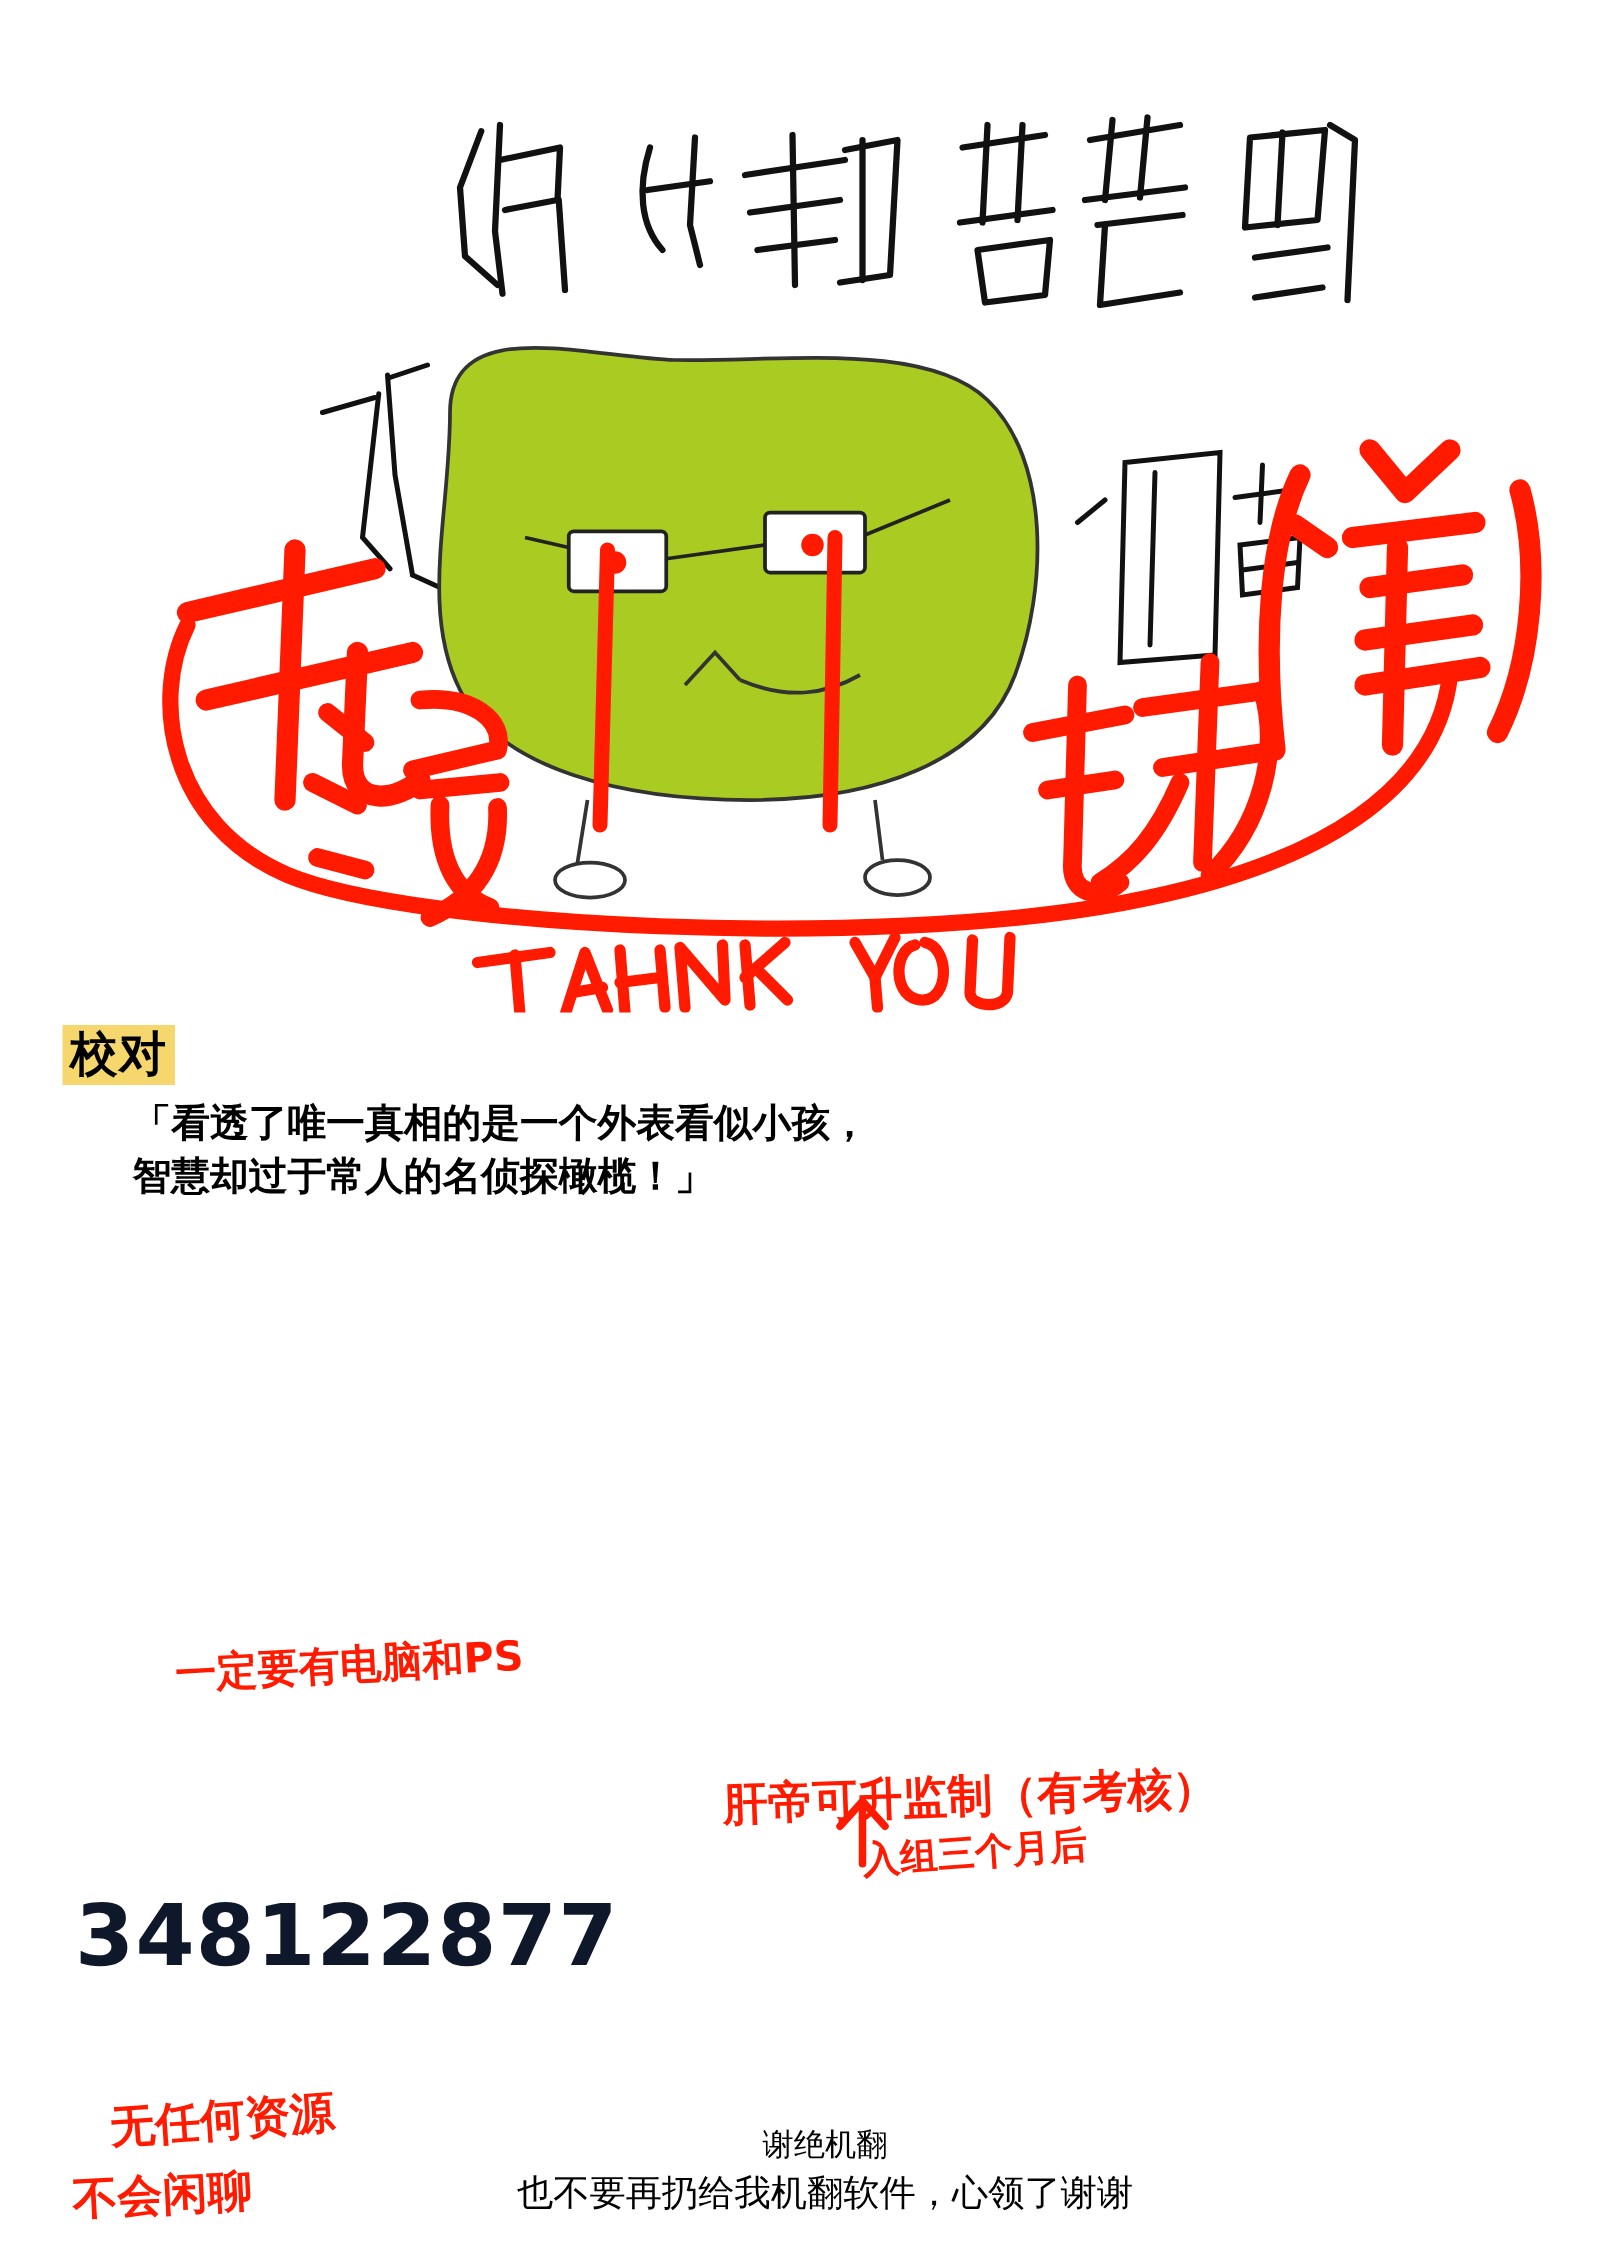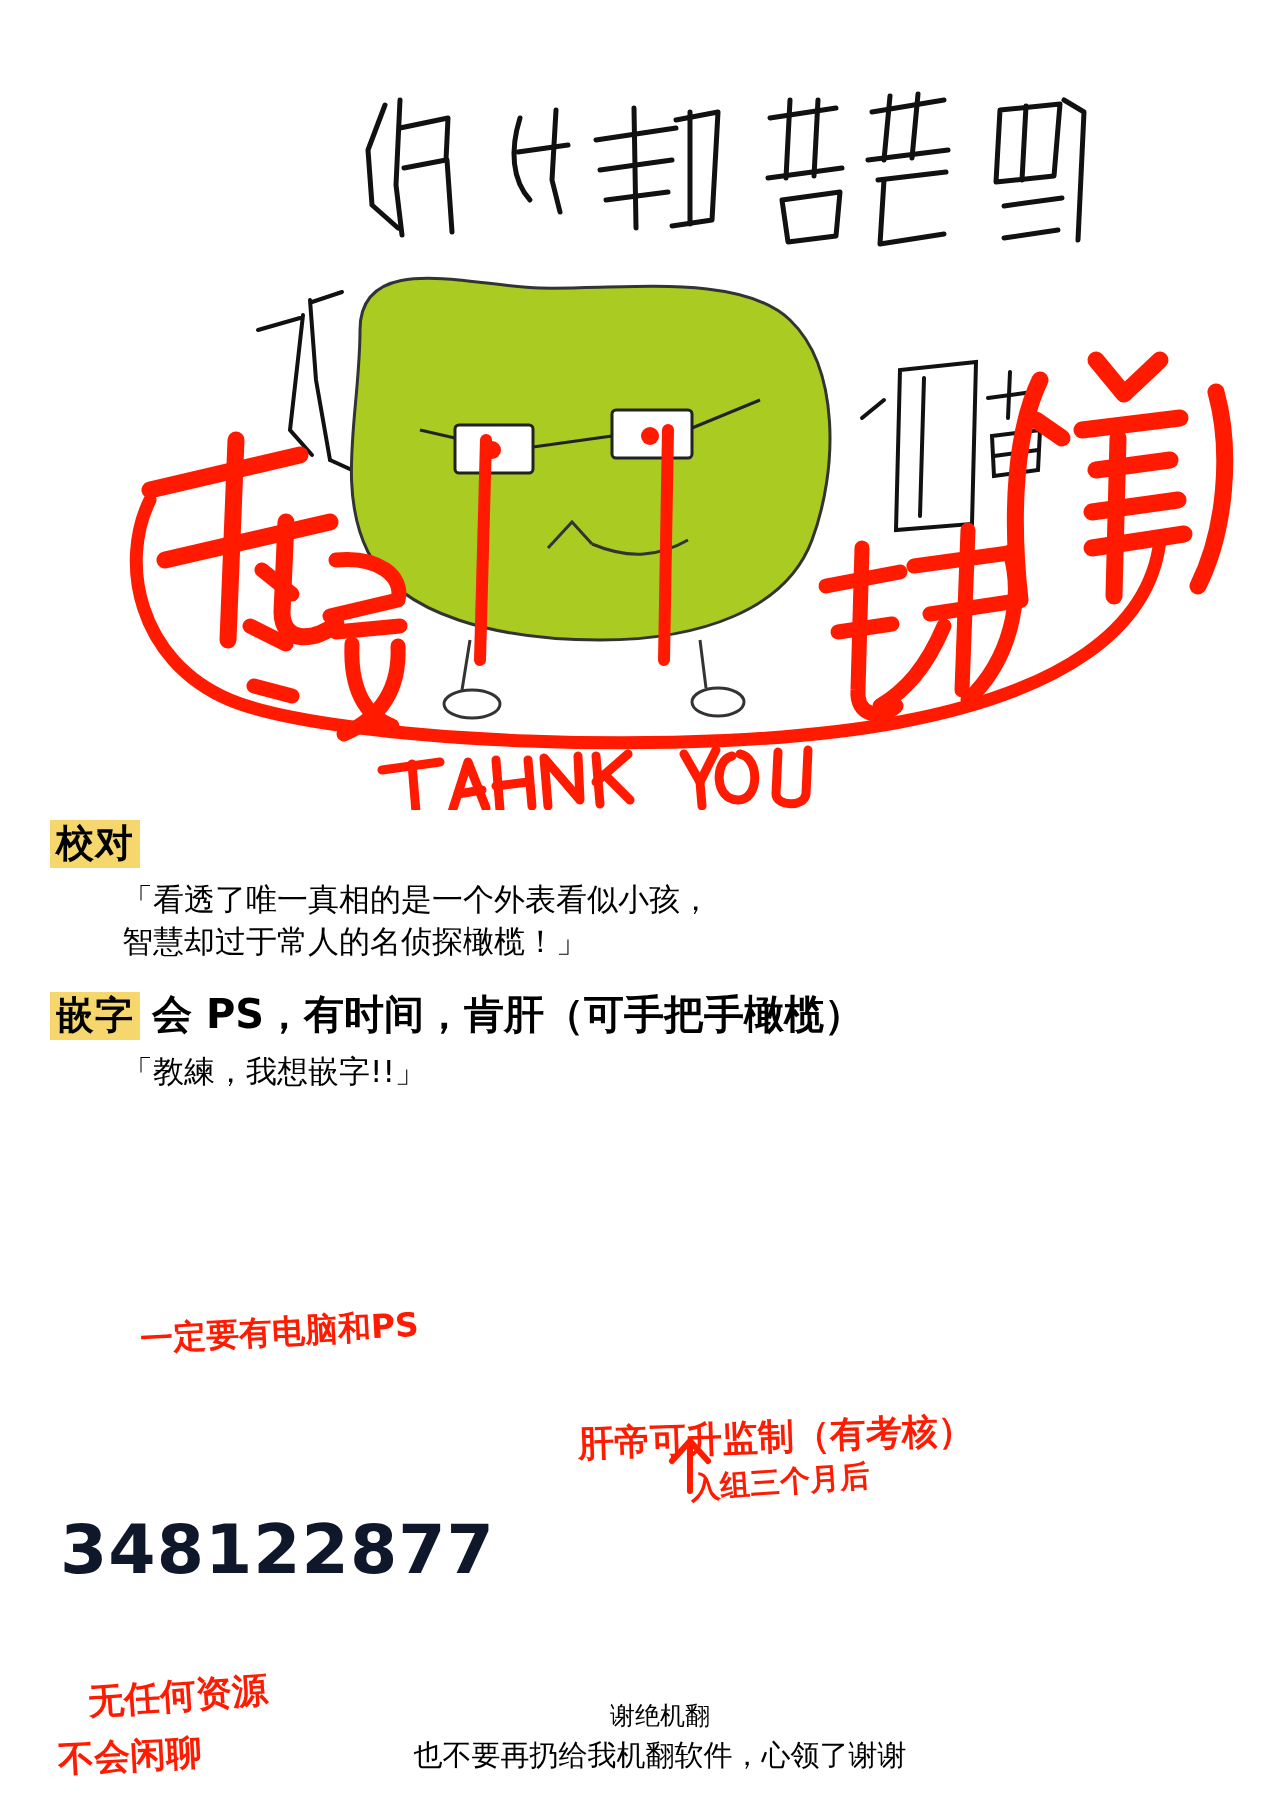--- a/index.html
+++ b/index.html
@@ -65,24 +65,24 @@
     color: #000;
     line-height: 1.28;
     font-family: "DejaVu Sans", sans-serif;
     white-space: pre-line;
   }
   .req-quote {
     font-size: 31px;
     color: #000;
     line-height: 1.38;
     margin-top: 10px;
-    margin-left: 72px;
+    margin-left: 56px;
     font-family: "DejaVu Sans", sans-serif;
     white-space: pre-line;
-    font-weight: 400;
+    font-weight: 700;
   }
 
   
   .group-line {
     position: absolute;
     left: 60px;
     top: 1510px;
     display: flex;
     align-items: baseline;
     font-family: "DejaVu Sans", sans-serif;
@@ -100,21 +100,21 @@
     letter-spacing: 1px;
   }
 
   
   .footer {
     position: absolute;
     left: 310px;
     top: 1700px;
     width: 700px;
     text-align: center;
-    font-family: Liberation Serif, serif;
+    font-family: Liberation Sans, sans-serif;
     color: #000;
   }
   .footer .line1 {
     font-size: 25px;
     line-height: 1.3;
   }
   .footer .line2 {
     font-size: 29px;
     line-height: 1.3;
     margin-top: 4px;
@@ -325,27 +325,20 @@
 
     <div class="req-block">
       <div class="req-head">
         <span class="tag">校对</span>
       </div>
       <div class="req-quote">「看透了唯一真相的是一个外表看似小孩，
 智慧却过于常人的名侦探橄榄！」</div>
     </div>
 
 
-    <div class="req-block">
-      <div class="req-head">
-        <span class="tag">嵌字</span>
-        <span class="req-title">会 PS，有时间，肯肝（可手把手橄榄）</span>
-      </div>
-      <div class="req-quote">「教練，我想嵌字!!」</div>
-    </div>
 
   </div>
 
   <div class="hand hand-pc">一定要有电脑和PS</div>
   <div class="hand hand-liver">肝帝可升监制（有考核）</div>
   <div class="hand hand-three">入组三个月后</div>
 
   <svg class="arrow-up" viewBox="0 0 60 60">
     <path d="M30 56 L30 8" stroke="#ff1a00" stroke-width="6" fill="none" stroke-linecap="round"></path>
     <path d="M12 26 L30 6 L48 26" stroke="#ff1a00" stroke-width="6" fill="none" stroke-linecap="round" stroke-linejoin="round"></path>

